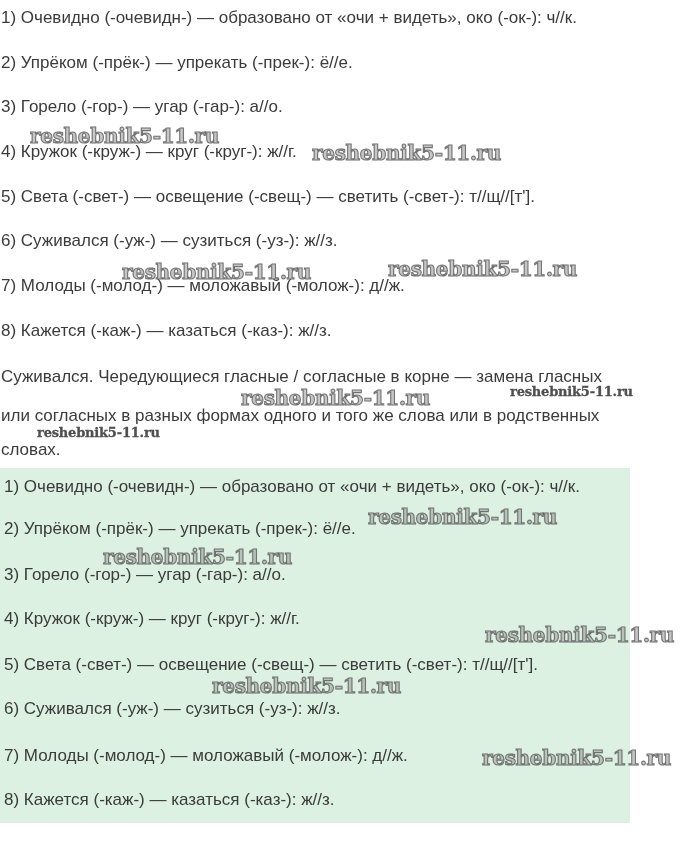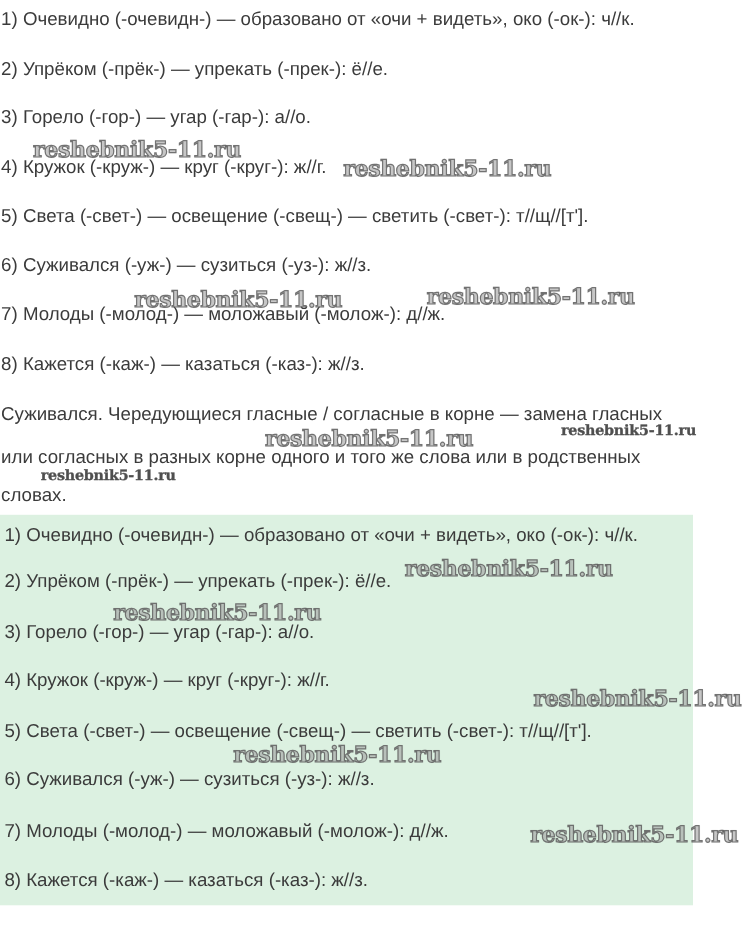--- a/index.html
+++ b/index.html
@@ -61,21 +61,21 @@
     <div class="line" style="top:96px">3) Горело (-гор-) — угар (-гар-): а//о.</div>
     <div class="line" style="top:141px">4) Кружок (-круж-) — круг (-круг-): ж//г.</div>
     <div class="line" style="top:186px">5) Света (-свет-) — освещение (-свещ-) — светить (-свет-): т//щ//[т'].</div>
     <div class="line" style="top:230px">6) Суживался (-уж-) — сузиться (-уз-): ж//з.</div>
     <div class="line" style="top:275px">7) Молоды (-молод-) — моложавый (-молож-): д//ж.</div>
     <div class="line" style="top:320px">8) Кажется (-каж-) — казаться (-каз-): ж//з.</div>
   </section>
 
   <section>
     <div class="line" style="top:366px">Суживался. Чередующиеся гласные / согласные в корне — замена гласных</div>
-    <div class="line" style="top:405px">или согласных в разных корне одного и того же слова или в родственных</div>
+    <div class="line" style="top:405px">или согласных в разных формах одного и того же слова или в родственных</div>
     <div class="line" style="top:439px">словах.</div>
   </section>
 
   <section class="highlight-box">
     <div class="line" style="top:8px">1) Очевидно (-очевидн-) — образовано от «очи + видеть», око (-ок-): ч//к.</div>
     <div class="line" style="top:50px">2) Упрёком (-прёк-) — упрекать (-прек-): ё//е.</div>
     <div class="line" style="top:96px">3) Горело (-гор-) — угар (-гар-): а//о.</div>
     <div class="line" style="top:140px">4) Кружок (-круж-) — круг (-круг-): ж//г.</div>
     <div class="line" style="top:186px">5) Света (-свет-) — освещение (-свещ-) — светить (-свет-): т//щ//[т'].</div>
     <div class="line" style="top:230px">6) Суживался (-уж-) — сузиться (-уз-): ж//з.</div>

